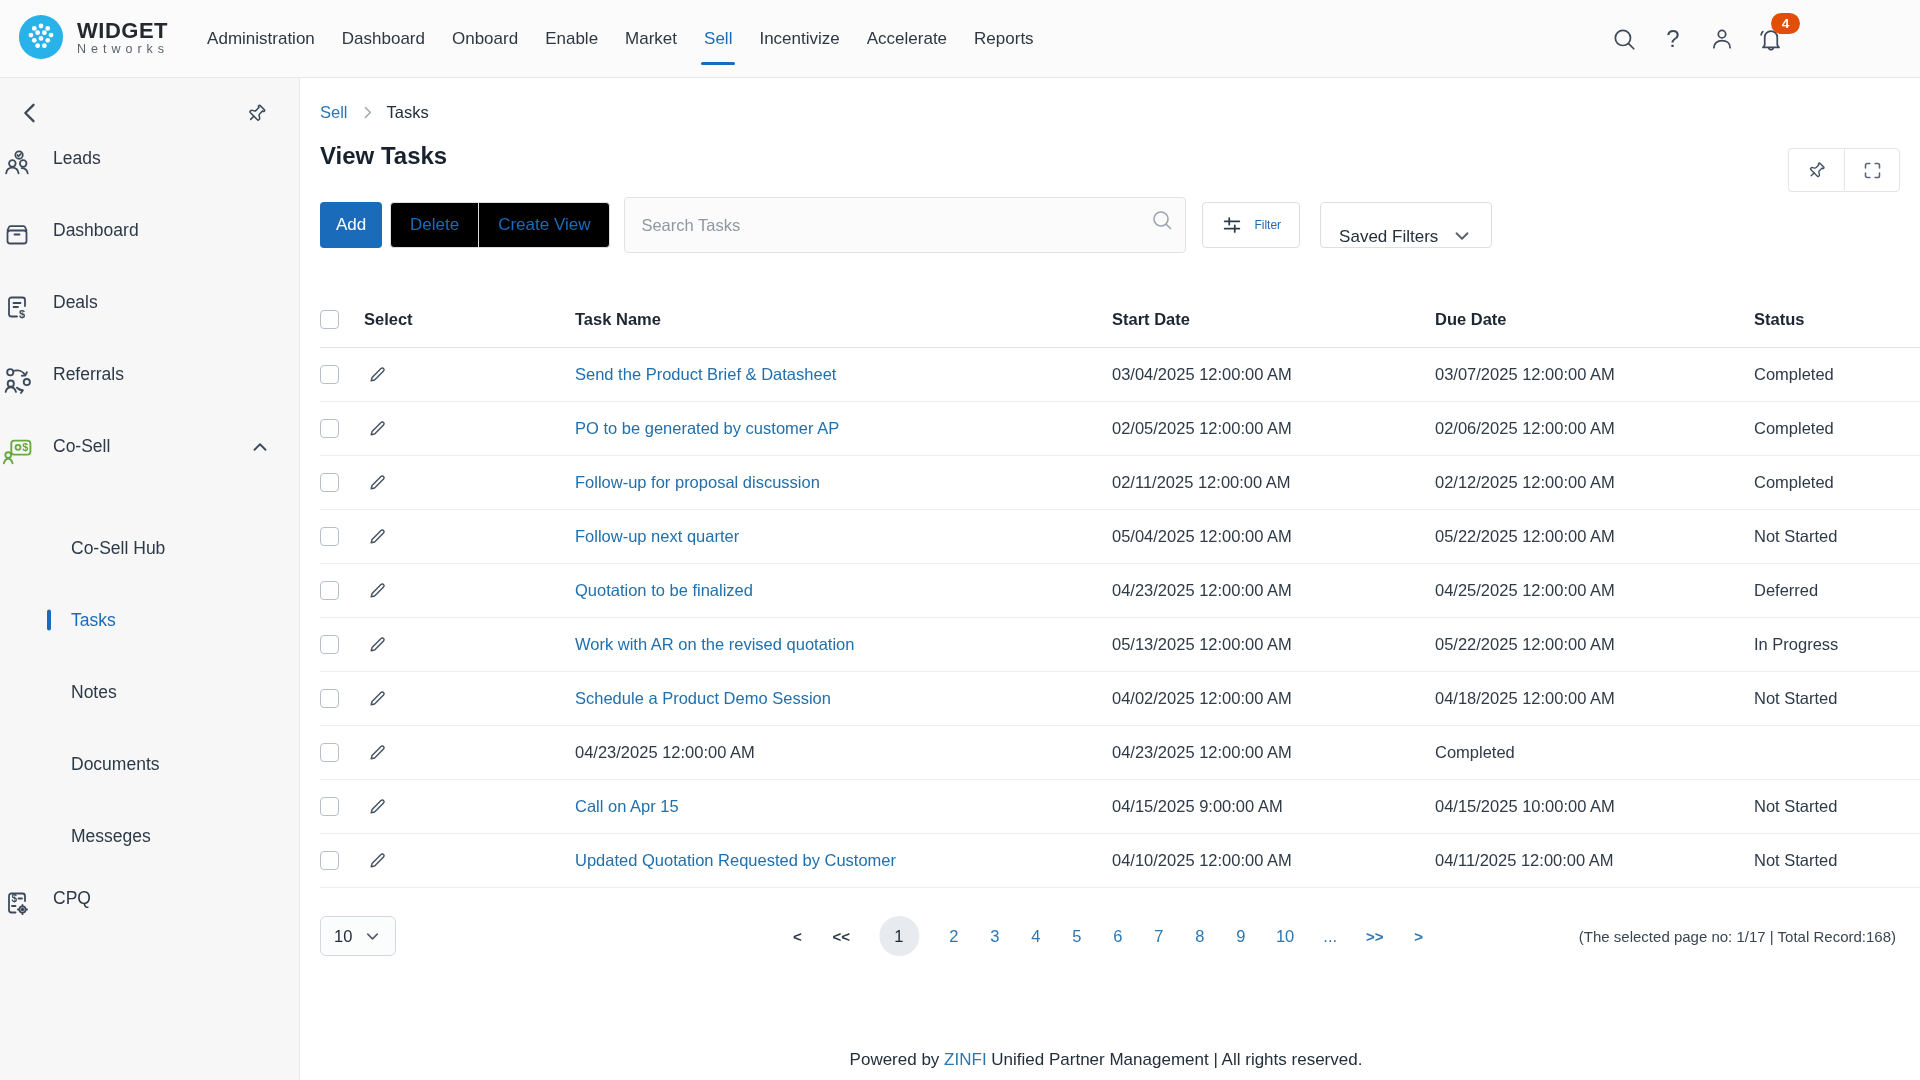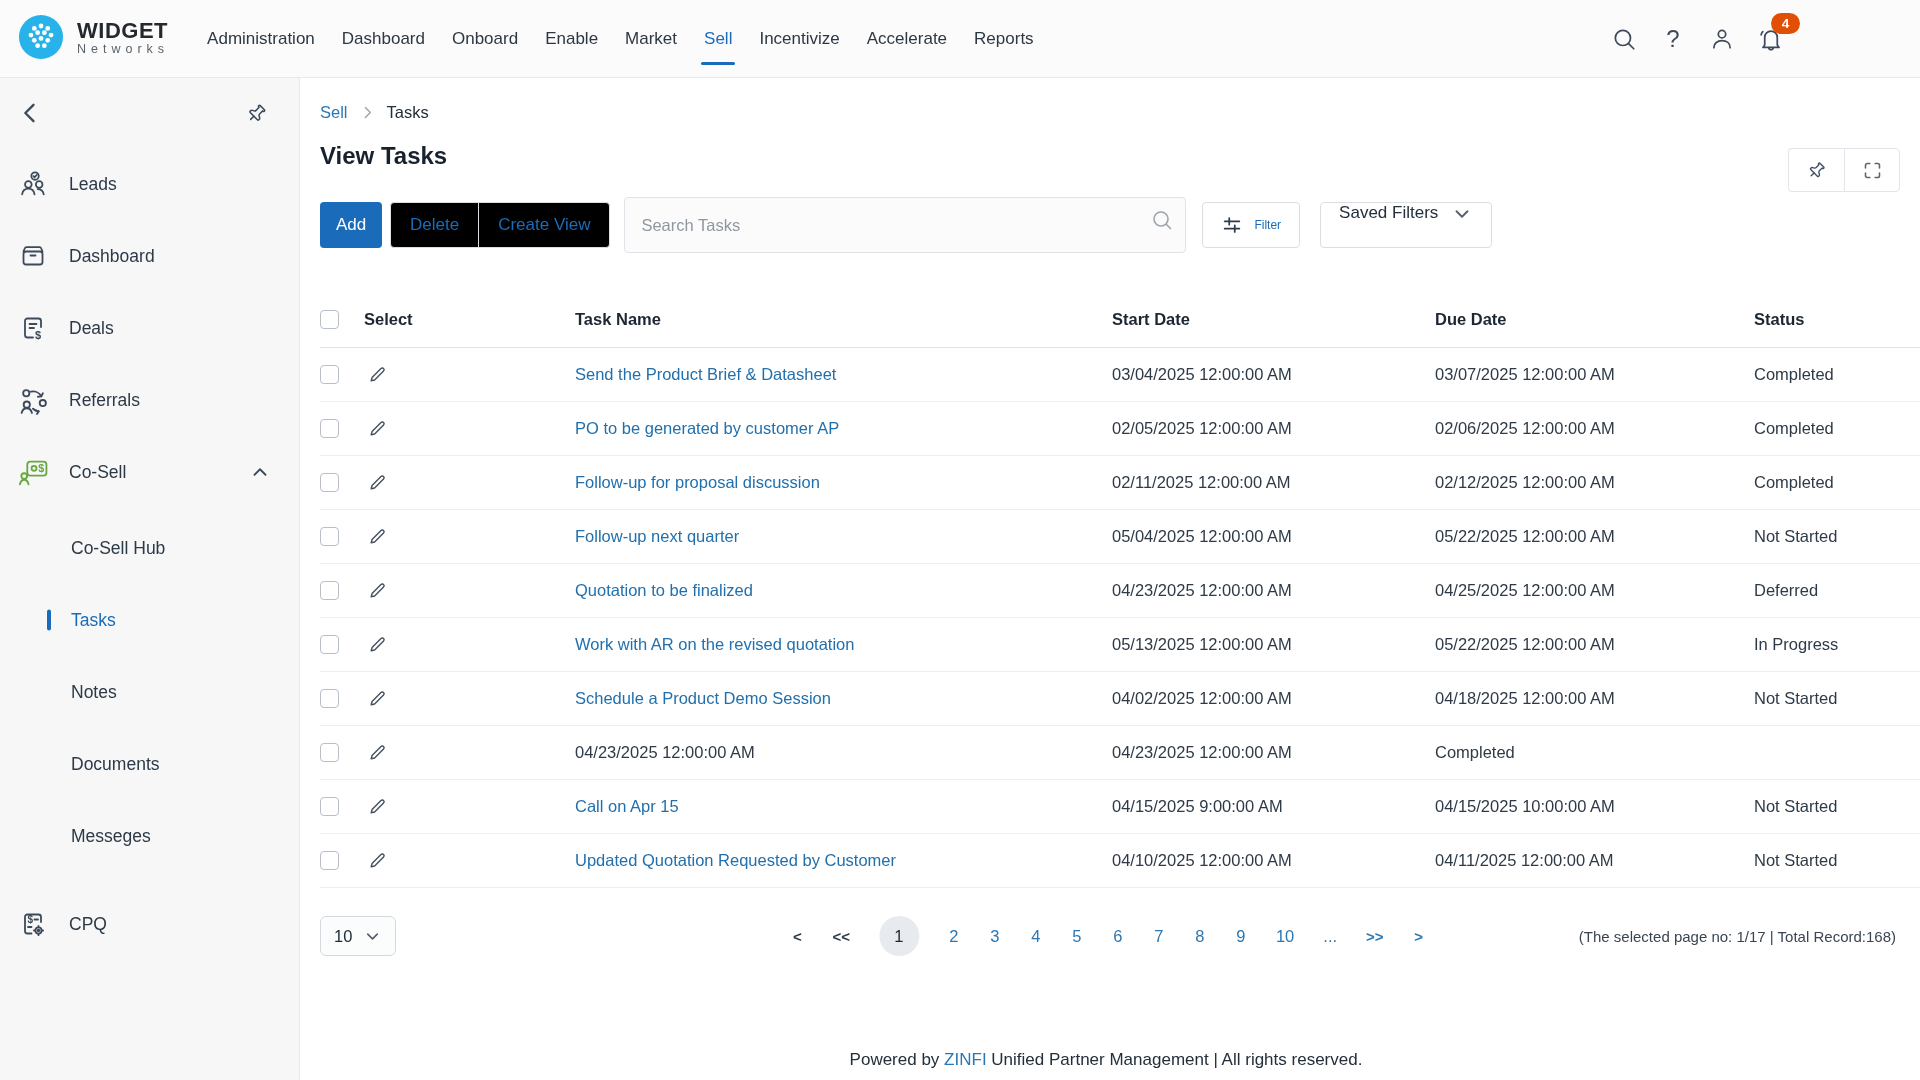--- a/index.html
+++ b/index.html
@@ -33,21 +33,21 @@
     background:#e14e06; color:#fff; border-radius:11px; font-size:13.5px; font-weight:700;
     display:flex; align-items:center; justify-content:center;
   }
 
   
   .sidebar {
     position:absolute; top:78px; left:0; bottom:0; width:300px;
     background:#f7f7f8; border-right:1px solid #e7e9ec; z-index:4;
   }
   .sb-top { height:70px; display:flex; align-items:center; justify-content:space-between; padding:0 30px 0 16px; }
-  .sb-item { height:72px; display:flex; align-items:center; padding-left:16px; cursor:pointer; }
+  .sb-item { height:72px; display:flex; cursor:pointer; }
   .sb-item .ic { width:34px; display:flex; justify-content:center; }
   .sb-item .lbl { margin-left:19px; font-size:17.5px; font-weight:500; color:#2c3947; }
   .sb-item .chev { margin-left:auto; margin-right:28px; }
   .sb-sub { margin-top:4px; }
   .sb-sub-item { height:72px; display:flex; align-items:center; padding-left:71px; font-size:17.5px; font-weight:500; color:#2c3947; cursor:pointer; position:relative; }
   .sb-sub-item.active { color:#1a6cba; }
   .sb-sub-item.active::before { content:""; position:absolute; left:47px; top:50%; transform:translateY(-50%); width:4px; height:21px; background:#1a6cba; border-radius:2px; }
   .sb-cpq { margin-top:16px; }
 
   
@@ -64,21 +64,21 @@
   .toolbar { margin-top:32px; display:flex; align-items:center; height:46px; }
   .btn-add { width:62px; height:46px; background:#1a6cba; color:#fff; font-size:17px; font-weight:400; border:none; border-radius:4px; cursor:pointer; font-family:inherit; }
   .btn-group { margin-left:8px; height:46px; display:flex; align-items:center; background:#000000; border:1px solid #dbdfe4; border-radius:4px; }
   .btn-group button { height:44px; padding:0 19px; background:none; border:none; font-size:17px; font-weight:500; color:#1a6cba; cursor:pointer; font-family:inherit; }
   .btn-group button + button { border-left:1px solid #dbdfe4; }
   .search-wrap { margin-left:14px; position:relative; width:562px; height:56px; }
   .search-wrap input { width:100%; height:100%; border:1px solid #e0e3e7; border-radius:4px; background:#fbfbfc; padding:0 46px 0 16px; font-size:16.5px; color:#2c3947; font-family:inherit; outline:none; }
   .search-wrap input::placeholder { color:#8f97a1; }
   .search-ic-right { position:absolute; right:12px; top:11px; }
   .btn-filter { margin-left:16px; height:46px; padding:0 18px; background:#fff; border:1px solid #dbdfe4; border-radius:4px; display:flex; align-items:center; gap:11px; font-size:12px; font-weight:500; color:#1a6cba; cursor:pointer; font-family:inherit;justify-content:center; }
-  .btn-saved { margin-left:20px; height:46px; padding:0 18px; background:#fff; border:1px solid #dbdfe4; border-radius:4px; display:flex; align-items:flex-start; gap:13px; font-size:17px; color:#242f3b; cursor:pointer; font-family:inherit; }
+  .btn-saved { margin-left:20px; height:46px; padding:0 18px; background:#fff; border:1px solid #dbdfe4; border-radius:4px; display:flex; align-items:flex-end; gap:13px; font-size:17px; color:#242f3b; cursor:pointer; font-family:inherit; }
 
   
   .table { margin-top:44px; margin-right:-24px; }
   .t-row { display:grid; grid-template-columns:44px 211px 537px 323px 319px 1fr; align-items:center; height:54px; border-bottom:1px solid #eceef2; }
   .t-head { height:56px; border-bottom:1px solid #dfe3e8; font-weight:700; font-size:16.5px; color:#1c2733; }
   .cell { display:flex; align-items:center; }
   .cb { width:19px; height:19px; border:1.6px solid #b7bec8; border-radius:4px; background:#fff; cursor:pointer; flex:0 0 auto; }
   .c-edit { padding-left:3px; }
   .c-name { font-size:16.5px; color:#2170ad; text-decoration:none; cursor:pointer; }
   .c-date, .c-status { font-size:16.5px; color:#2e3a47; }

